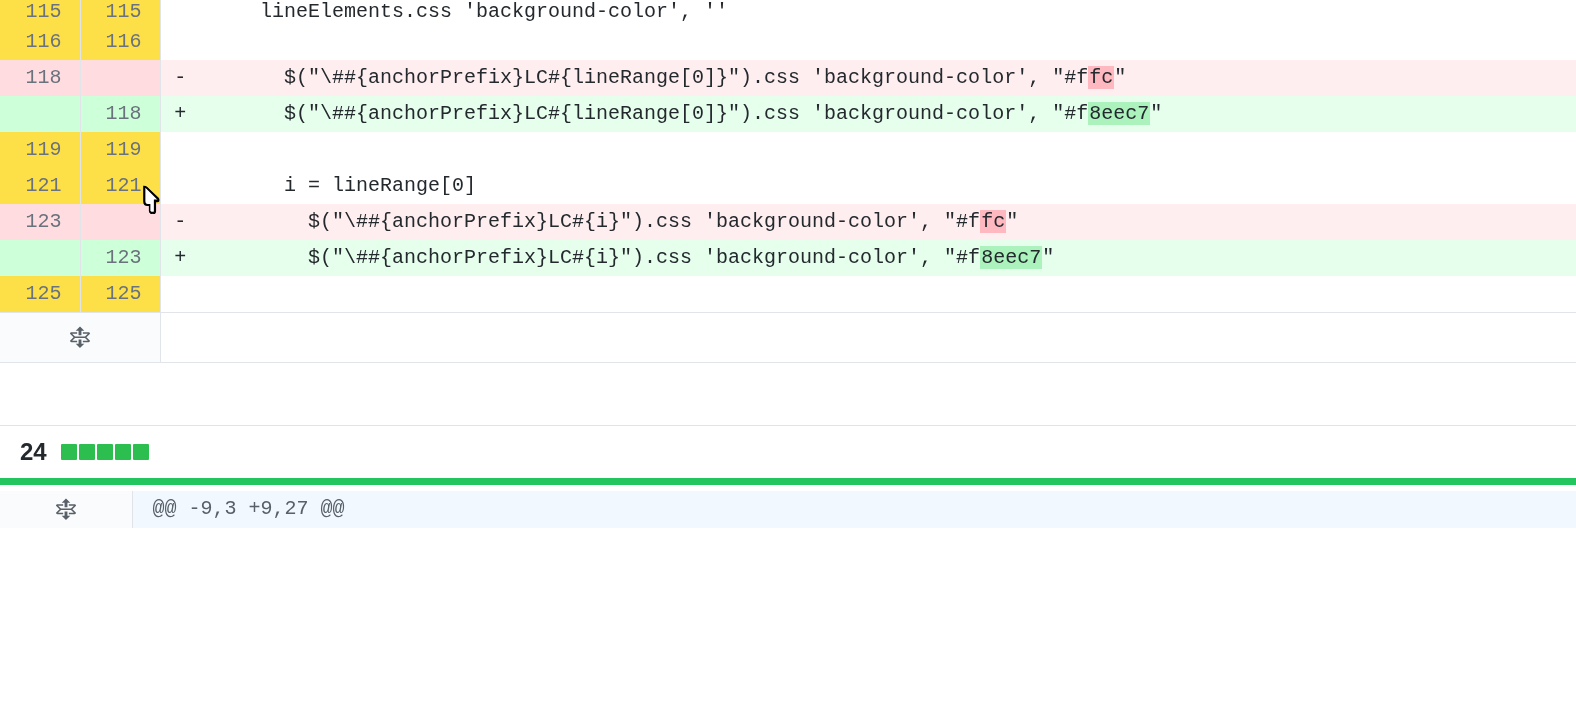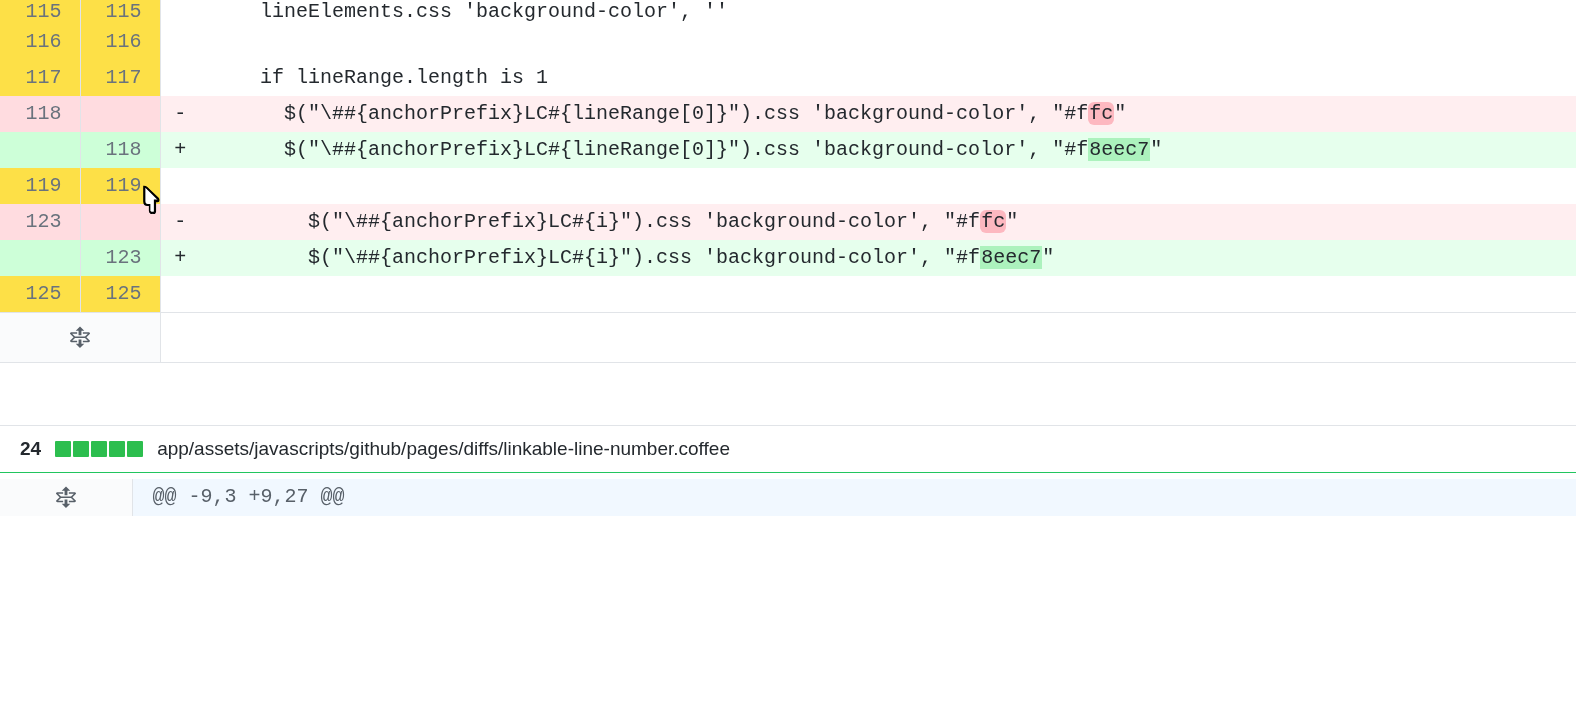--- a/index.html
+++ b/index.html
@@ -41,21 +41,21 @@
     padding-left: 12px;
   }
   tr.ctx .ln-col { background: #fde047; }
   tr.ctx .marker-col, tr.ctx .code-col { background: #fff; margin-top: 24px; }
   tr.del .ln-col { background: #ffdce0; }
   tr.del .marker-col, tr.del .code-col { background: #ffeef0; }
   tr.add .ln-col { background: #cdffd8; }
   tr.add .marker-col, tr.add .code-col { background: #e6ffed; }
   .first-row td { padding-top: 0; }
   .first-row .code-col, .first-row .ln-col, .first-row .marker-col { line-height: 1.2; }
-  .hl-del { background: #fdb8c0; padding: 0 1px; border-radius: 6px; }
+  .hl-del { background: #fdb8c0; padding: 0 1px; }
   .hl-add { background: #acf2bd; padding: 0 1px; text-align: right; }
 
   .expand-row td {
     border-top: 1px solid #e1e4e8;
     border-bottom: 1px solid #e1e4e8;
     height: 50px;
   }
   .expand-row .expand-cell {
     background: #fafbfc;
     width: 160px;
@@ -69,23 +69,23 @@
   .expand-icon svg { fill: #586069; }
 
   .file-separator { height: 62px; }
 
   .file-header {
     display: flex;
     align-items: center;
     gap: 14px;
     padding: 12px 20px;
     border-top: 1px solid #e1e4e8;
-    border-bottom: 1px solid #22c55e;
+    border-bottom: 7px solid #22c55e;
     background: #fff;
-    font-size: 19px;
+    font-size: 24px;
   }
   .file-header .line-count {
     font-weight: 700;
     color: #24292e;
   }
   .diffstat {
     display: inline-flex;
     gap: 2px;
   }
   .diffstat-block {
@@ -132,43 +132,43 @@
         <td class="ln-col right">115</td>
         <td class="marker-col"> </td>
         <td class="code-col">    lineElements.css 'background-color', ''</td>
       </tr>
       <tr class="ctx">
         <td class="ln-col left">116</td>
         <td class="ln-col right">116</td>
         <td class="marker-col"> </td>
         <td class="code-col"></td>
       </tr>
-      <tr class="ctx">
-        <td class="ln-col left">117</td>
-        <td class="ln-col right">117</td>
-        <td class="marker-col"> </td>
-        <td class="code-col">    if lineRange.length is 1</td>
-      </tr>
       <tr class="del">
         <td class="ln-col left">118</td>
         <td class="ln-col right"></td>
         <td class="marker-col">-</td>
         <td class="code-col">      $("\##{anchorPrefix}LC#{lineRange[0]}").css 'background-color', "#f<span class="hl-del">fc</span>"</td>
       </tr>
       <tr class="add">
         <td class="ln-col left"></td>
         <td class="ln-col right">118</td>
         <td class="marker-col">+</td>
         <td class="code-col">      $("\##{anchorPrefix}LC#{lineRange[0]}").css 'background-color', "#f<span class="hl-add">8eec7</span>"</td>
       </tr>
       <tr class="ctx">
         <td class="ln-col left">119</td>
         <td class="ln-col right">119</td>
         <td class="marker-col"> </td>
         <td class="code-col"></td>
+      </tr>
+      <tr class="ctx">
+        <td class="ln-col left">121</td>
+        <td class="ln-col right">121</td>
+        <td class="marker-col"> </td>
+        <td class="code-col">      i = lineRange[0]</td>
       </tr>
       <tr class="del">
         <td class="ln-col left">123</td>
         <td class="ln-col right"></td>
         <td class="marker-col">-</td>
         <td class="code-col">        $("\##{anchorPrefix}LC#{i}").css 'background-color', "#f<span class="hl-del">fc</span>"</td>
       </tr>
       <tr class="add">
         <td class="ln-col left"></td>
         <td class="ln-col right">123</td>
@@ -196,21 +196,20 @@
 
 <div class="file-header">
   <span class="line-count">24</span>
   <span class="diffstat" id="diffstat">
       <span class="diffstat-block added"></span>
       <span class="diffstat-block added"></span>
       <span class="diffstat-block added"></span>
       <span class="diffstat-block added"></span>
       <span class="diffstat-block added"></span>
     </span>
-  <span class="file-path">app/assets/javascripts/github/pages/diffs/linkable-line-number.coffee</span>
 </div>
 
 <table class="diff-table" style="margin-top:6px;">
   <tbody>
     <tr class="hunk-header-row">
       <td class="expand-cell">
         <span class="expand-icon">
           <svg width="20" height="24" viewBox="0 0 14 16">
               <path d="M11.5 7.5L14 10c0 .55-.45 1-1 1H9v-1h3.5l-2-2h-7l-2 2H5v1H1c-.55 0-1-.45-1-1l2.5-2.5L0 5c0-.55.45-1 1-1h4v1H1.5l2 2h7l2-2H9V4h4c.55 0 1 .45 1 1l-2.5 2.5zM6 6h2V3h2L7 0 4 3h2v3zm2 3H6v3H4l3 3 3-3H8V9z"></path>
             </svg>

